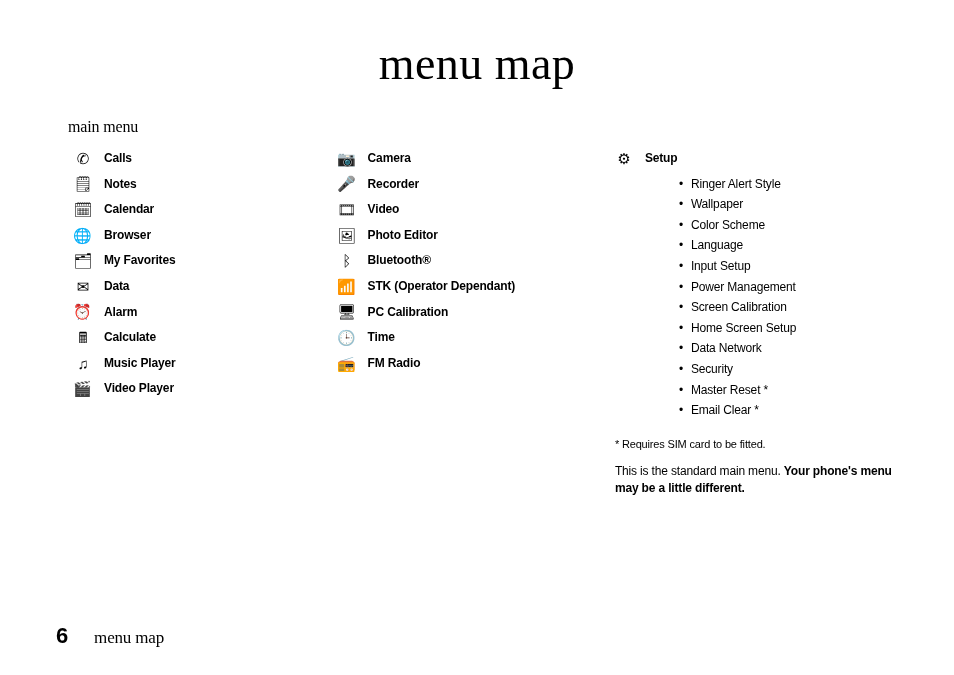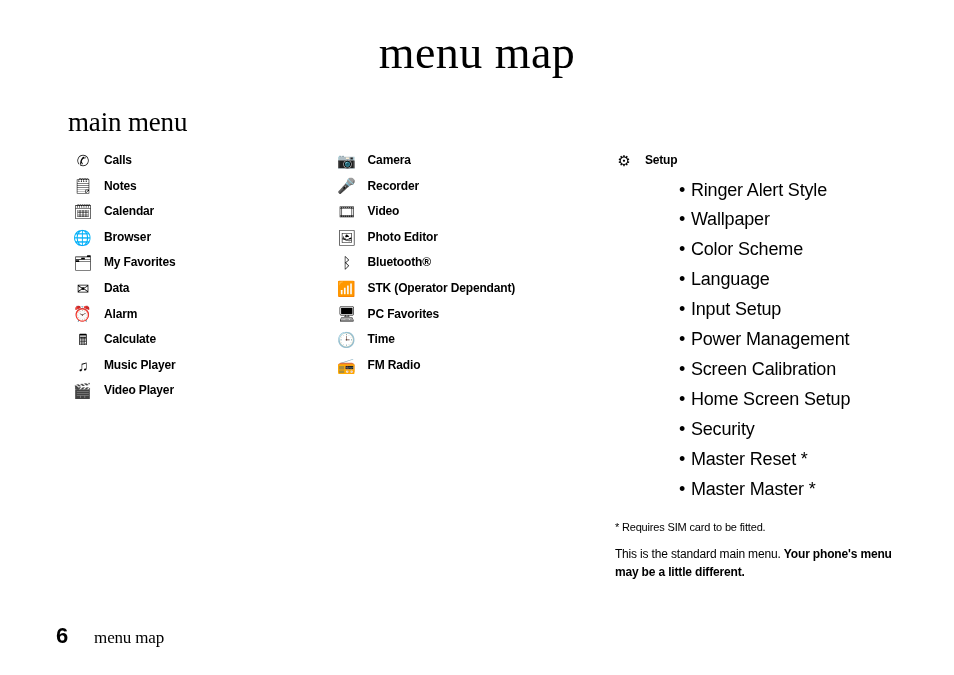--- a/index.html
+++ b/index.html
@@ -1,31 +1,31 @@
 <!DOCTYPE html>
 <html><head>
 <meta charset="utf-8">
 <style>
   *{box-sizing:border-box;margin:0;padding:0}
   body{width:954px;height:675px;font-family:"Helvetica Neue",Helvetica,Arial,sans-serif;
        background:#fff;color:#000;letter-spacing:-.01em}
-  .page{position:relative;width:100%;height:100%;padding:26px 56px 0 56px}
+  .page{position:relative;width:100%;height:100%;padding:37px 56px 0 56px}
   h1.title{font-family:Georgia,"Times New Roman",serif;font-weight:400;
            font-size:46px;text-align:center;margin-bottom:28px;letter-spacing:.01em}
   h2.section{font-family:Georgia,"Times New Roman",serif;font-weight:400;
-             font-size:27px;margin:0 0 6px 12px}
+             font-size:16px;margin:0 0 6px 12px}
   .cols{display:flex;gap:0;margin-left:18px}
   .col{font-size:12px;line-height:1.55}
   .col1{width:270px}
   .col2{width:284px}
   .col3{width:290px}
   .item{display:flex;align-items:center;gap:12px;margin:7px 0;font-weight:700}
   .icon{width:18px;height:18px;display:flex;align-items:center;justify-content:center;
         font-size:15px;font-weight:400;line-height:1}
-  .setup-list{margin:0 0 0 64px;font-weight:400;font-size:18px}
+  .setup-list{margin:0 0 0 64px;font-weight:400;font-size:12px}
   .setup-list li{list-style:none;position:relative;padding-left:12px;margin:2px 0}
   .setup-list li::before{content:"•";position:absolute;left:0;top:0}
   .note{font-size:11px;margin:16px 0 10px 0;font-weight:400}
   .note2{font-size:12px;line-height:1.45}
   .note2 strong{font-weight:700}
   .footer{position:absolute;left:56px;bottom:26px;display:flex;align-items:baseline;gap:26px}
   .pno{font-size:22px;font-weight:700}
   .fsec{font-family:Georgia,"Times New Roman",serif;font-size:17px}
 </style>
 </head>
@@ -98,21 +98,21 @@
         <div class="item">
           <span class="icon">ᛒ</span>
           <span>Bluetooth®</span>
         </div>
         <div class="item">
           <span class="icon">📶</span>
           <span>STK (Operator Dependant)</span>
         </div>
         <div class="item">
           <span class="icon">🖥</span>
-          <span>PC Favorites</span>
+          <span>PC Calibration</span>
         </div>
         <div class="item">
           <span class="icon">🕒</span>
           <span>Time</span>
         </div>
         <div class="item">
           <span class="icon">📻</span>
           <span>FM Radio</span>
         </div>
       </div>
@@ -123,23 +123,24 @@
       </div>
       <ul class="setup-list" id="setupList">
           <li>Ringer Alert Style</li>
           <li>Wallpaper</li>
           <li>Color Scheme</li>
           <li>Language</li>
           <li>Input Setup</li>
           <li>Power Management</li>
           <li>Screen Calibration</li>
           <li>Home Screen Setup</li>
+          <li>Data Network</li>
           <li>Security</li>
           <li>Master Reset *</li>
-          <li>Master Master *</li>
+          <li>Email Clear *</li>
         </ul>
       <p class="note">* Requires SIM card to be fitted.</p>
       <p class="note2">
         <span>This is the standard main menu. </span><strong>Your phone's menu may be a little different.</strong>
       </p>
     </div>
   </div>
 
   <div class="footer">
     <span class="pno">6</span>

